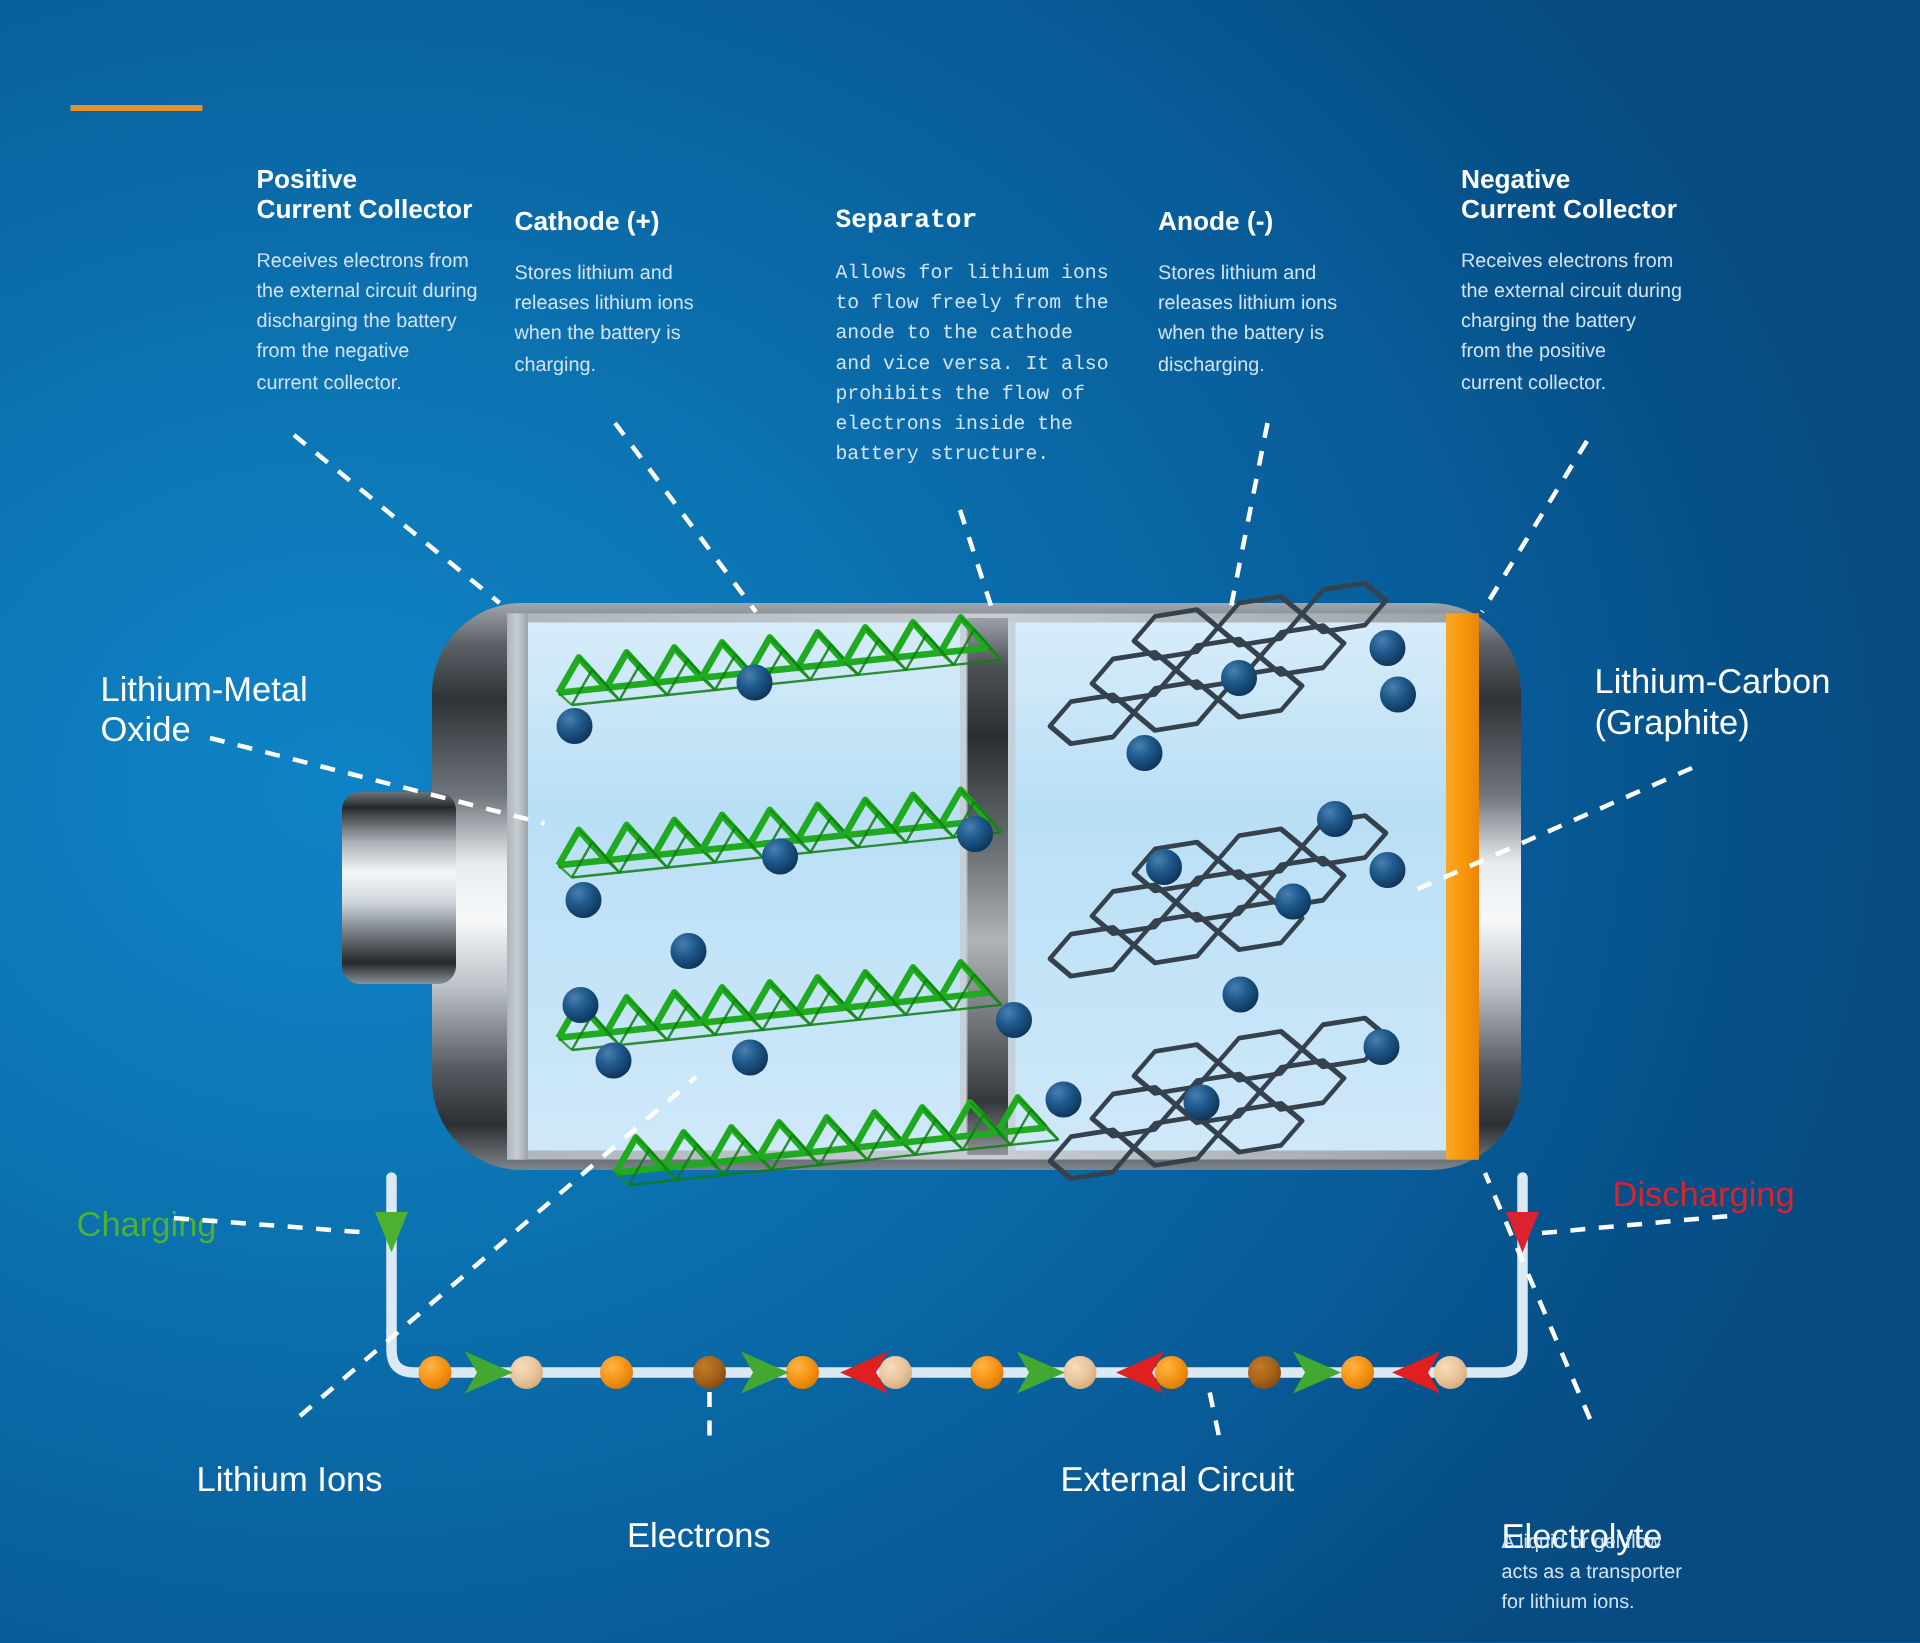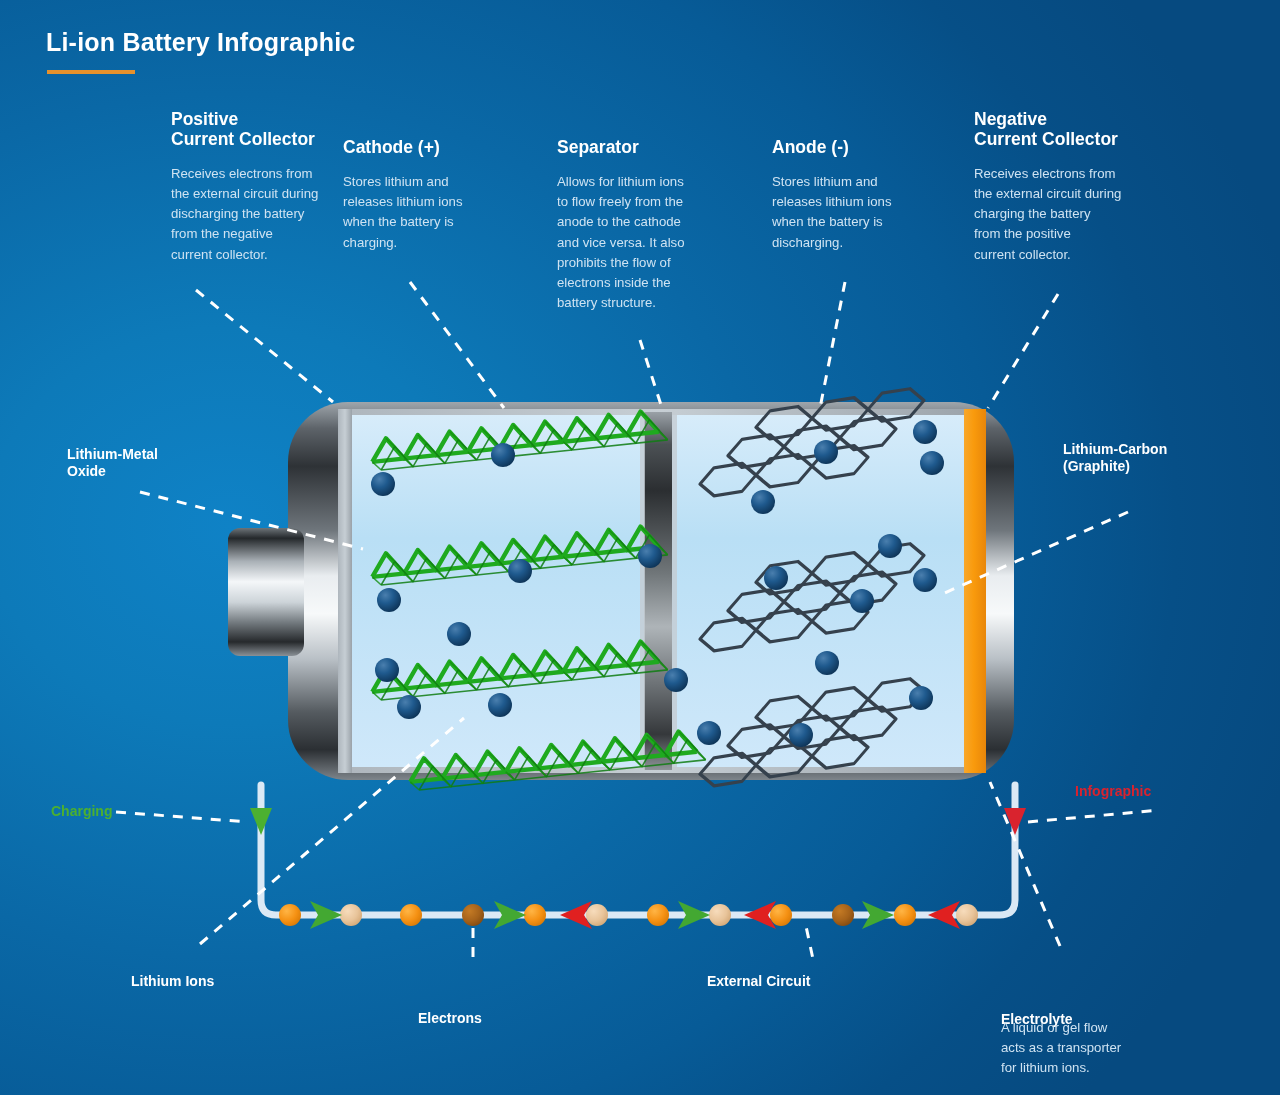--- a/index.html
+++ b/index.html
@@ -26,58 +26,57 @@
   
   .blk{position:absolute;}
   .blk .h{
     font-size:17.5px;font-weight:bold;color:#ffffff;line-height:1.14;
     white-space:pre-line;margin:0 0 14px 0;
   }
   .blk .p{
     font-size:13.2px;color:#cfe3f2;line-height:1.53;white-space:pre-line;margin:0;
   }
   .bold-label{
-    position:absolute;font-size:14px;font-weight:bold;color:#ffffff;
+    position:absolute;font-size:23px;font-weight:normal;color:#ffffff;
     line-height:1.18;white-space:pre-line;
   }
   .bold-label.green{color:#4cb030;margin-top:20px;}
   .bold-label.red{color:#d9232e;}
   .sub-note{
     position:absolute;font-size:13.2px;color:#cfe3f2;line-height:1.53;white-space:pre-line;
   }
 
   svg.layer{position:absolute;left:0;top:0;width:1280px;height:1095px;pointer-events:none;}
 </style>
 </head>
 <body>
 
 <div id="stage">
 
-  <div class="title">Li-ion Battery Infographic</div>
   <div class="title-rule"></div>
 
   <div class="blk" style="left:131px;top:110px;width:196px;margin-left:40px;">
     <div class="h">Positive
 Current Collector</div>
     <div class="p">Receives electrons from
 the external circuit during
 discharging the battery
 from the negative
 current collector.</div>
   </div>
 
   <div class="blk" style="left:343px;top:138px;width:186px;">
     <div class="h">Cathode (+)</div>
     <div class="p">Stores lithium and
 releases lithium ions
 when the battery is
 charging.</div>
   </div>
 
-  <div class="blk" style="left:557px;top:138px;width:186px;">
+  <div class="blk" style="left:557px;top:138px;width:186px;font-family:Liberation Mono, monospace;">
     <div class="h">Separator</div>
     <div class="p">Allows for lithium ions
 to flow freely from the
 anode to the cathode
 and vice versa. It also
 prohibits the flow of
 electrons inside the
 battery structure.</div>
   </div>
 
@@ -98,21 +97,21 @@
 from the positive
 current collector.</div>
   </div>
 
   <div class="bold-label" style="left:67px;top:446px;">Lithium-Metal
 Oxide</div>
   <div class="bold-label" style="left:1063px;top:441px;">Lithium-Carbon
 (Graphite)</div>
 
   <div class="bold-label green" style="left:51px;top:783px;">Charging</div>
-  <div class="bold-label red" style="left:1075px;top:783px;">Infographic</div>
+  <div class="bold-label red" style="left:1075px;top:783px;">Discharging</div>
 
   <div class="bold-label" style="left:131px;top:973px;">Lithium Ions</div>
   <div class="bold-label" style="left:418px;top:973px;margin-top:37px;">Electrons</div>
   <div class="bold-label" style="left:707px;top:973px;">External Circuit</div>
   <div class="bold-label" style="left:1001px;top:973px;margin-top:38px;">Electrolyte</div>
   <div class="sub-note" style="left:1001px;top:1018px;width:180px;">A liquid or gel flow
 acts as a transporter
 for lithium ions.</div>
 
   <svg class="layer" viewBox="0 0 1280 1095">

